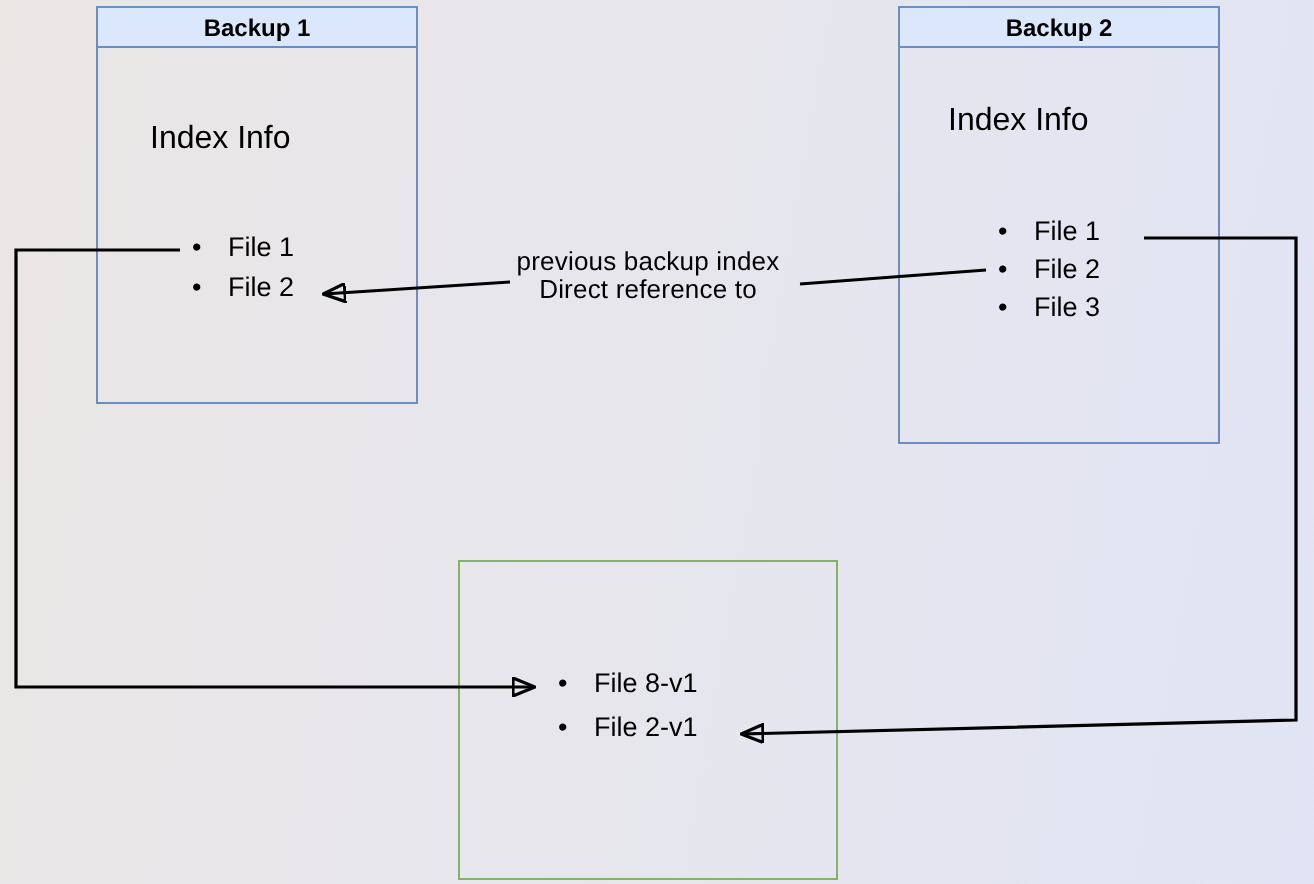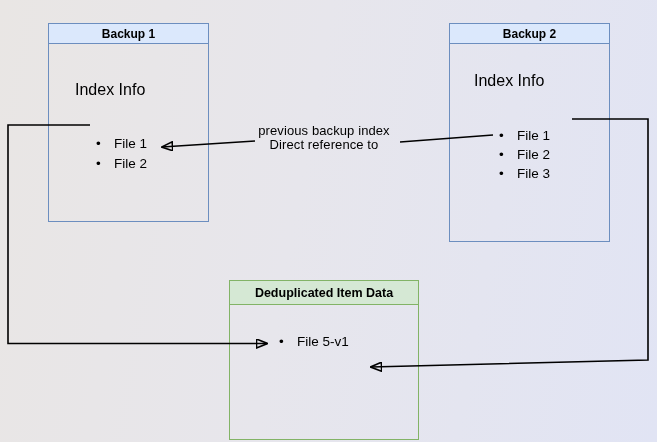--- a/index.html
+++ b/index.html
@@ -8,21 +8,21 @@
     width:657px; height:442px;
     background:linear-gradient(100deg, #e9e6e4 0%, #e7e6ec 45%, #e1e4f4 100%);
     font-family:"Liberation Sans", sans-serif;
     color:#000;
     overflow:hidden;
   }
   svg.connectors { position:absolute; left:0; top:0; z-index:2; }
   svg.connectors path { fill:none; stroke:#000; stroke-width:1.6px; }
 
   .box { position:absolute; border:1.5px solid; box-sizing:border-box; z-index:1; background:transparent; }
-  .box.blue  { border-color:#6c8ebf;margin-top:20px; }
+  .box.blue  { border-color:#6c8ebf; }
   .box.green { border-color:#82b366; }
   .box-header {
     display:flex; align-items:center; justify-content:center;
     font-weight:bold; font-size:12px; line-height:12px;
     box-sizing:border-box; border-bottom:1.5px solid;
   }
   .blue  .box-header { background:#dbe8fc; border-bottom-color:#6c8ebf; height:20px; }
   .green .box-header { background:#d5e8d4; border-bottom-color:#82b366; height:24px; font-size:12.5px; }
 
   #backup1-box { left:48px;  top:3px;   width:161px; height:199px; }
@@ -78,23 +78,23 @@
     <div class="box-header">Backup 2</div>
     <div class="subtitle">Index Info</div>
     <ul class="file-list">
       <li><span class="dot">•</span><span>File 1</span></li>
       <li><span class="dot">•</span><span>File 2</span></li>
       <li><span class="dot">•</span><span>File 3</span></li>
     </ul>
   </div>
 
   <div class="box green" id="dedup-box">
-    <div class="box-header">Deduplicated Item Data</div>
     <ul class="file-list">
-      <li><span class="dot">•</span><span>File 5-v1</span></li>
+      <li><span class="dot">•</span><span>File 8-v1</span></li>
+      <li><span class="dot">•</span><span>File 2-v1</span></li>
     </ul>
   </div>
 
   <div class="annotation">
     <div>previous backup index</div>
     <div>Direct reference to</div>
   </div>
 
 </div>
 

